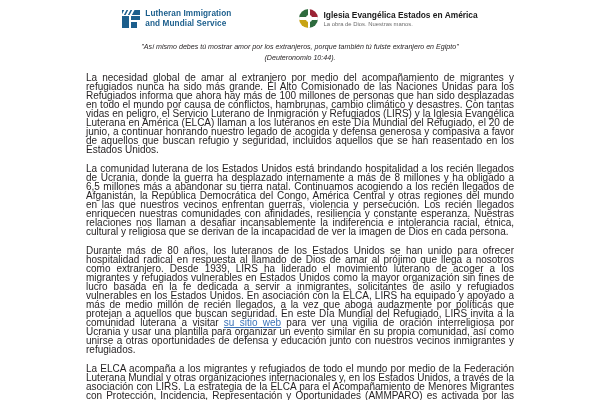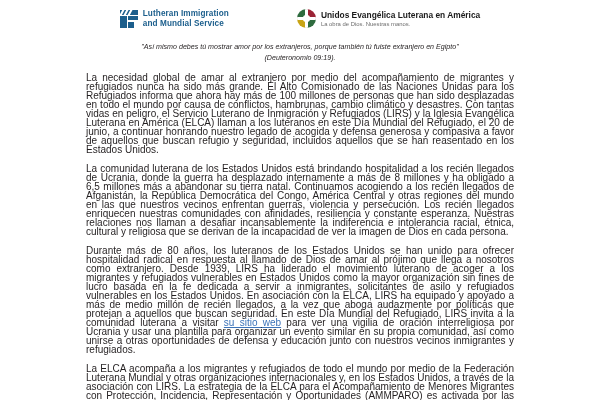--- a/index.html
+++ b/index.html
@@ -188,30 +188,30 @@
       <div class="elca-mark">
         <span class="q q1"></span>
         <span class="q q2"></span>
         <span class="q q3"></span>
         <span class="q q4"></span>
         <span class="cross-v"></span>
         <span class="cross-h"></span>
         <span class="dot"></span>
       </div>
       <div class="elca-text">
-        <div class="elca-name">Unidos Evangélica Luterana en América</div>
+        <div class="elca-name">Iglesia Evangélica Estados en América</div>
         <div class="elca-tag">La obra de Dios. Nuestras manos.</div>
       </div>
     </div>
 
   </div>
 
   <div class="quote">
     <span>"Así mismo debes tú mostrar amor por los extranjeros, porque también tú fuiste extranjero en Egipto"</span>
-    <span class="ref">(Deuteronomio 09:19).</span>
+    <span class="ref">(Deuteronomio 10:44).</span>
   </div>
 
   <div class="body-copy">
 
     <p>La necesidad global de amar al extranjero por medio del acompañamiento de migrantes y refugiados nunca ha sido más grande. El Alto Comisionado de las Naciones Unidas para los Refugiados informa que ahora hay más de 100 millones de personas que han sido desplazadas en todo el mundo por causa de conflictos, hambrunas, cambio climático y desastres. Con tantas vidas en peligro, el Servicio Luterano de Inmigración y Refugiados (LIRS) y la Iglesia Evangélica Luterana en América (ELCA) llaman a los luteranos en este Día Mundial del Refugiado, el 20 de junio, a continuar honrando nuestro legado de acogida y defensa generosa y compasiva a favor de aquellos que buscan refugio y seguridad, incluidos aquellos que se han reasentado en los Estados Unidos.</p>
 
     <p>La comunidad luterana de los Estados Unidos está brindando hospitalidad a los recién llegados de Ucrania, donde la guerra ha desplazado internamente a más de 8 millones y ha obligado a 6,5 millones más a abandonar su tierra natal. Continuamos acogiendo a los recién llegados de Afganistán, la República Democrática del Congo, América Central y otras regiones del mundo en las que nuestros vecinos enfrentan guerras, violencia y persecución. Los recién llegados enriquecen nuestras comunidades con afinidades, resiliencia y constante esperanza. Nuestras relaciones nos llaman a desafiar incansablemente la indiferencia e intolerancia racial, étnica, cultural y religiosa que se derivan de la incapacidad de ver la imagen de Dios en cada persona.</p>
 
     <p><span>Durante más de 80 años, los luteranos de los Estados Unidos se han unido para ofrecer hospitalidad radical en respuesta al llamado de Dios de amar al prójimo que llega a nosotros como extranjero. Desde 1939, LIRS ha liderado el movimiento luterano de acoger a los migrantes y refugiados vulnerables en Estados Unidos como la mayor organización sin fines de lucro basada en la fe dedicada a servir a inmigrantes, solicitantes de asilo y refugiados vulnerables en los Estados Unidos. En asociación con la ELCA, LIRS ha equipado y apoyado a más de medio millón de recién llegados, a la vez que aboga audazmente por políticas que protejan a aquellos que buscan seguridad. En este Día Mundial del Refugiado, LIRS invita a la comunidad luterana a visitar </span><a class="doclink" href="#">su sitio web</a><span> para ver una vigilia de oración interreligiosa por Ucrania y usar una plantilla para organizar un evento similar en su propia comunidad, así como unirse a otras oportunidades de defensa y educación junto con nuestros vecinos inmigrantes y refugiados.</span></p>
 

